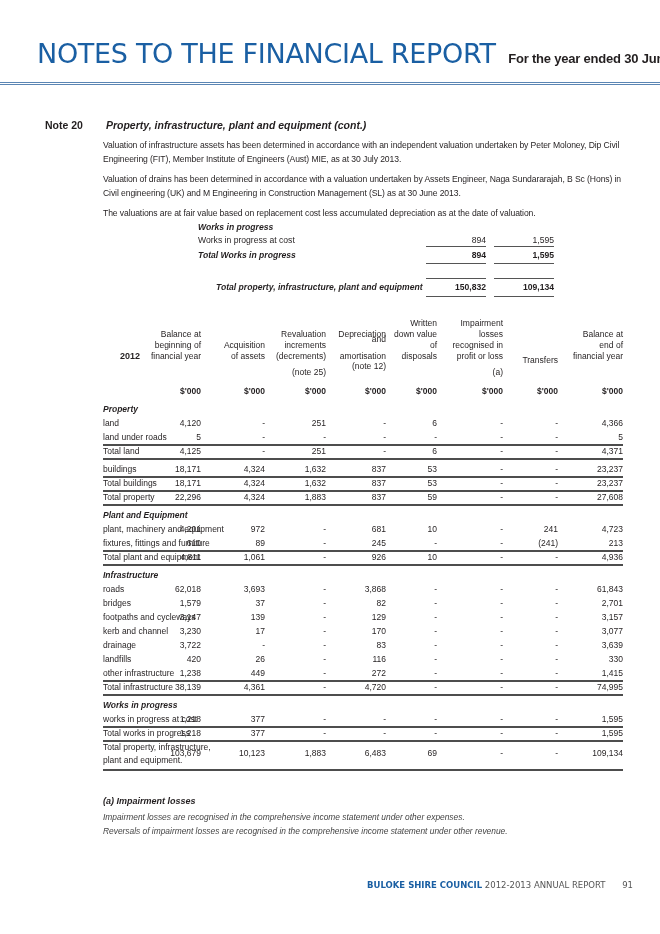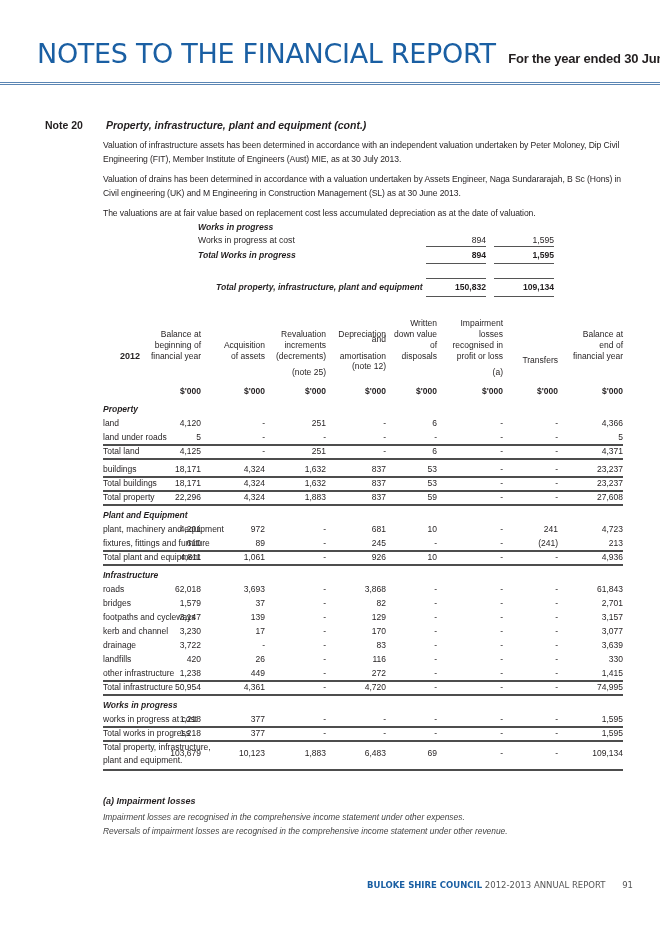--- a/index.html
+++ b/index.html
@@ -322,21 +322,21 @@
       <span class="c" style="left: 163px;">-</span>
       <span class="c" style="left: 223px;">272</span>
       <span class="c" style="left: 274px;">-</span>
       <span class="c" style="left: 340px;">-</span>
       <span class="c" style="left: 395px;">-</span>
       <span class="c" style="left: 460px;">1,415</span>
     </div>
     <div class="line" style="top: 362px; border-top-width: 2px;"></div>
     <div class="row" style="top: 362px;">
       <span class="c0">Total infrastructure</span>
-      <span class="c" style="left: 38px;">50,954</span>
+      <span class="c" style="left: 38px;">38,139</span>
       <span class="c" style="left: 102px;">4,361</span>
       <span class="c" style="left: 163px;">-</span>
       <span class="c" style="left: 223px;">4,720</span>
       <span class="c" style="left: 274px;">-</span>
       <span class="c" style="left: 340px;">-</span>
       <span class="c" style="left: 395px;">-</span>
       <span class="c" style="left: 460px;">74,995</span>
     </div>
     <div class="line" style="top: 376px; border-top-width: 2px;"></div>
     <div class="row" style="top: 380px;">

